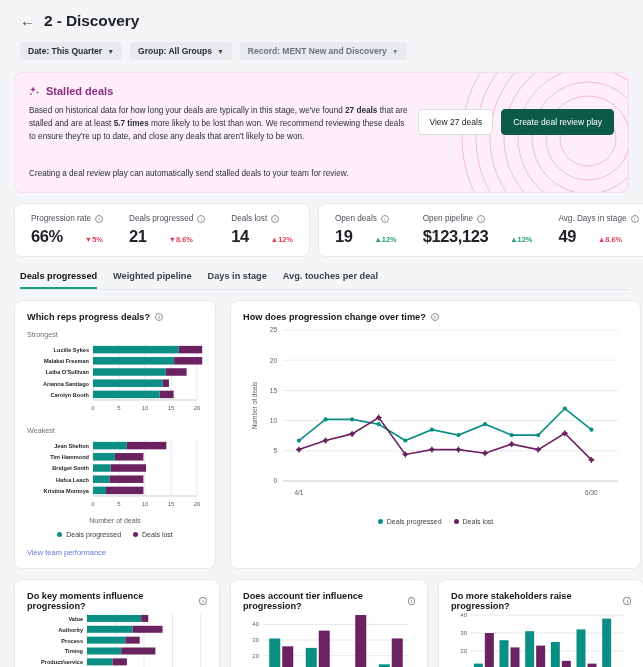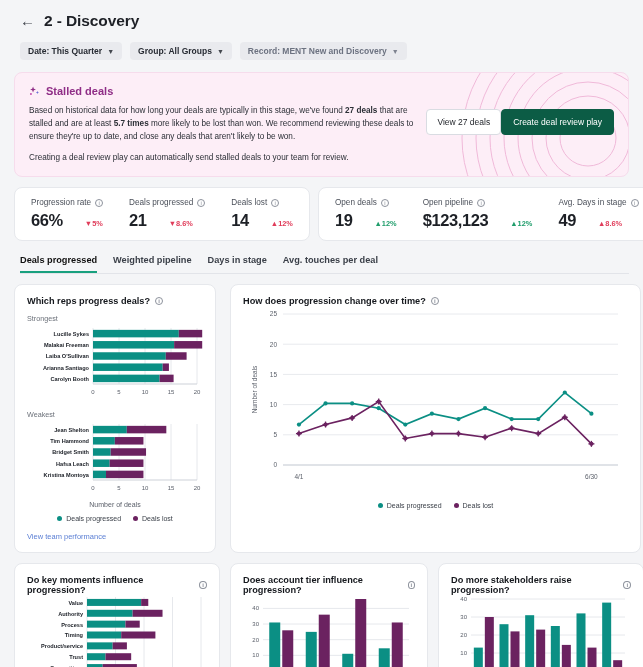--- a/index.html
+++ b/index.html
@@ -40,23 +40,23 @@
     padding: 12px 14px 12px 14px;
     overflow: hidden;
     display: flex; align-items: flex-start;
   }
   .banner-deco { position: absolute; right: -40px; top: -55px; width: 230px; height: 200px; pointer-events: none; }
   .banner-main { position: relative; flex: 1; padding-right: 10px; z-index: 2; }
   .banner-head { display: flex; align-items: center; gap: 6px; margin-bottom: 7px; }
   .spark { width: 11px; height: 11px; display: block; }
   .banner-title { font-size: 11px; font-weight: bold; color: #8f2d86; }
   .banner-p { font-size: 8.2px; line-height: 13px; color: #2b2f36; max-width: 410px; }
-  .banner-p.second { margin-top: 8px; }
+  .banner-p.second { margin-top: 24px; }
   .banner-p b { font-weight: bold; }
-  .banner-actions { position: relative; z-index: 2; display: flex; align-items: center; margin-top: 24px; }
+  .banner-actions { position: relative; z-index: 2; display: flex; align-items: center; gap: 8px; margin-top: 24px; }
   .btn-ghost {
     background: #fff; border: 1px solid #d9dce2; border-radius: 4px;
     padding: 7px 10px; font-size: 8.5px; color: #1d2026; cursor: pointer; white-space: nowrap;
   }
   .btn-primary {
     background: #0c5c45; border: 1px solid #0c5c45; border-radius: 4px;
     padding: 7px 11px; font-size: 8.5px; color: #fff; cursor: pointer; white-space: nowrap;
   }
 
   

